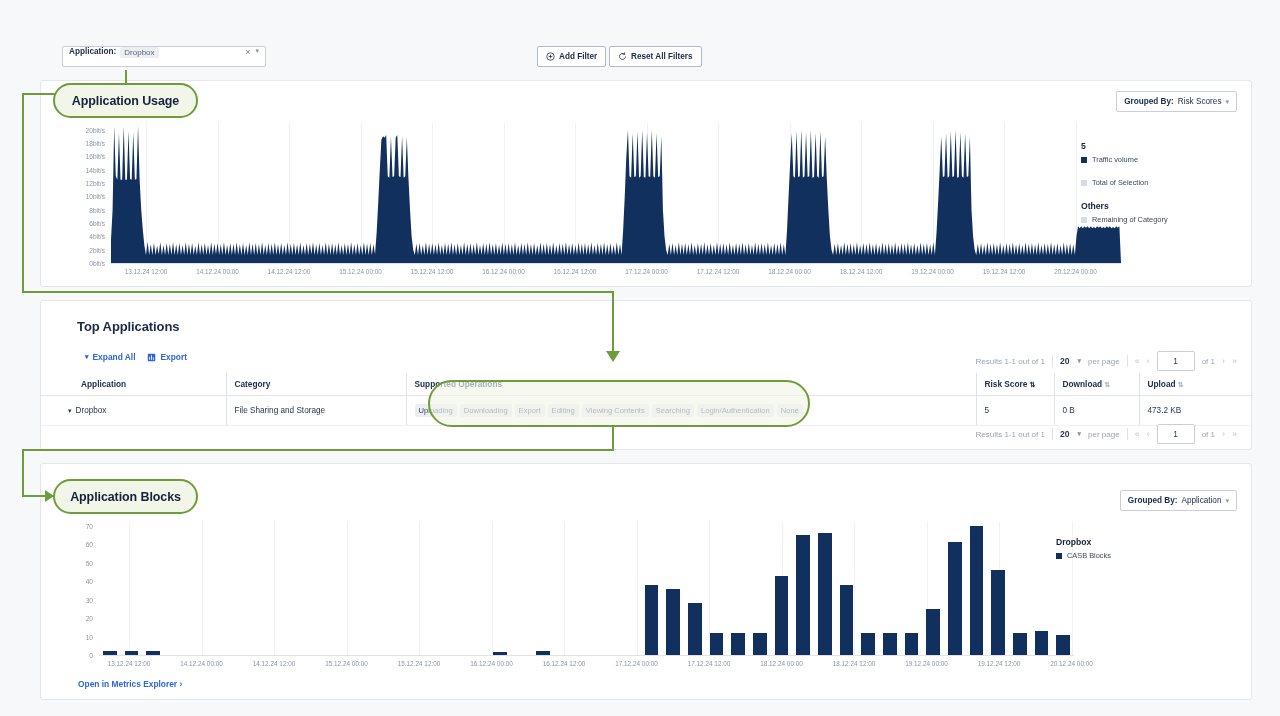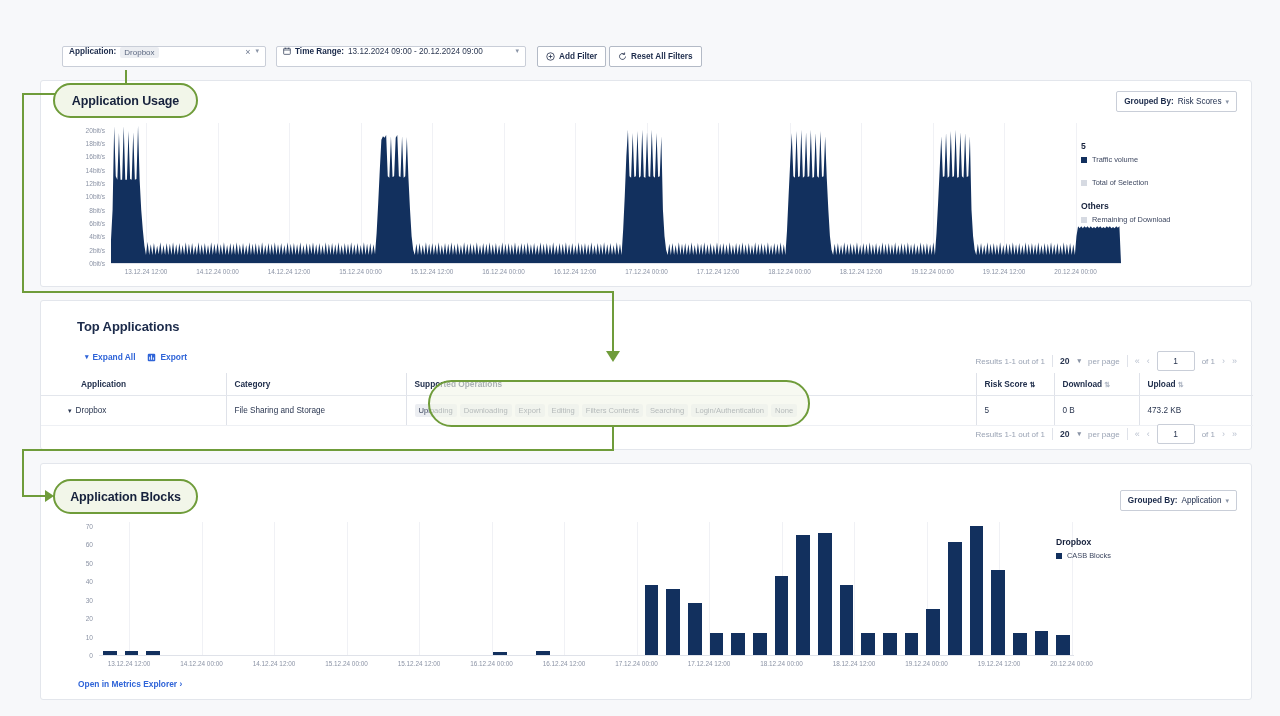--- a/index.html
+++ b/index.html
@@ -169,29 +169,20 @@
 
 <div class="page">
 
 
   <div class="card filterbar">
     <div class="filter-pill" id="f-app">
       <span class="lbl-bold">Application:</span>
       <span class="chipval">Dropbox</span>
       <span class="pill-x">×</span>
       <span class="caret">▾</span>
-    </div>
-    <div class="filter-pill" id="f-time">
-      <svg width="8" height="8" viewBox="0 0 12 12" style="margin-right:4px">
-          <rect x="1" y="2" width="10" height="9" rx="1" stroke="#2b3751" stroke-width="1.1" fill="none"></rect>
-          <path d="M1 4.5 H11 M3.5 1 V3 M8.5 1 V3" stroke="#2b3751" stroke-width="1.1"></path>
-        </svg>
-      <span class="lbl-bold">Time Range:</span>
-      <span class="val-plain">13.12.2024 09:00 - 20.12.2024 09:00</span>
-      <span class="time-caret">▾</span>
     </div>
     <div class="btn-pill" id="b-add">
       <svg width="9" height="9" viewBox="0 0 12 12">
           <circle cx="6" cy="6" r="5" stroke="#2b3751" stroke-width="1.1" fill="none"></circle>
           <path d="M6 3.5 V8.5 M3.5 6 H8.5" stroke="#2b3751" stroke-width="1.1"></path>
         </svg>
       <span>Add Filter</span>
     </div>
     <div class="btn-pill" id="b-reset">
       <svg width="9" height="9" viewBox="0 0 12 12">
@@ -262,21 +253,21 @@
         </div>
         <div style="height: 10px;"></div>
         <div class="legend-row">
           <span class="swatch" style="background: rgb(214, 218, 226);"></span>
           <span>Total of Selection</span>
         </div>
         <div style="height: 10px;"></div>
         <div class="legend-head">Others</div>
         <div class="legend-row">
           <span class="swatch" style="background: rgb(214, 218, 226);"></span>
-          <span>Remaining of Download</span>
+          <span>Remaining of Category</span>
         </div>
       </div>
   </div>
 
   <div class="card" id="card-top">
     <div class="card-title" style="left:36px; top:18px;">Top Applications</div>
     <div style="position:absolute; left:44px; top:51px; display:flex; gap:12px; align-items:center;">
       <div class="link-blue">
         <span style="font-size:7px">▾</span>
         <span>Expand All</span>
@@ -321,21 +312,21 @@
           </th>
           <th class="colsep">
             <span>Upload</span><span class="sortarrow dim">⇅</span>
           </th>
         </tr>
       </thead>
       <tbody id="apps-body">
           <tr>
             <td style="padding-left: 27px;"><span class="expand-caret">▾</span><span>Dropbox</span></td>
             <td class="colsep">File Sharing and Storage</td>
-            <td class="colsep"><span class="op-chip">Uploading</span><span class="op-chip">Downloading</span><span class="op-chip">Export</span><span class="op-chip">Editing</span><span class="op-chip">Filters Contents</span><span class="op-chip">Searching</span><span class="op-chip">Login/Authentication</span><span class="op-chip">None</span></td>
+            <td class="colsep"><span class="op-chip">Uploading</span><span class="op-chip">Downloading</span><span class="op-chip">Export</span><span class="op-chip">Editing</span><span class="op-chip">Viewing Contents</span><span class="op-chip">Searching</span><span class="op-chip">Login/Authentication</span><span class="op-chip">None</span></td>
             <td class="colsep">5</td>
             <td class="colsep">0 B</td>
             <td class="colsep">473.2 KB</td>
           </tr>
         </tbody>
     </table>
 
     <div class="pager" id="pager-bottom" style="top:123px;">
       <span>Results 1-1 out of 1</span>
       <span class="divider"></span>

